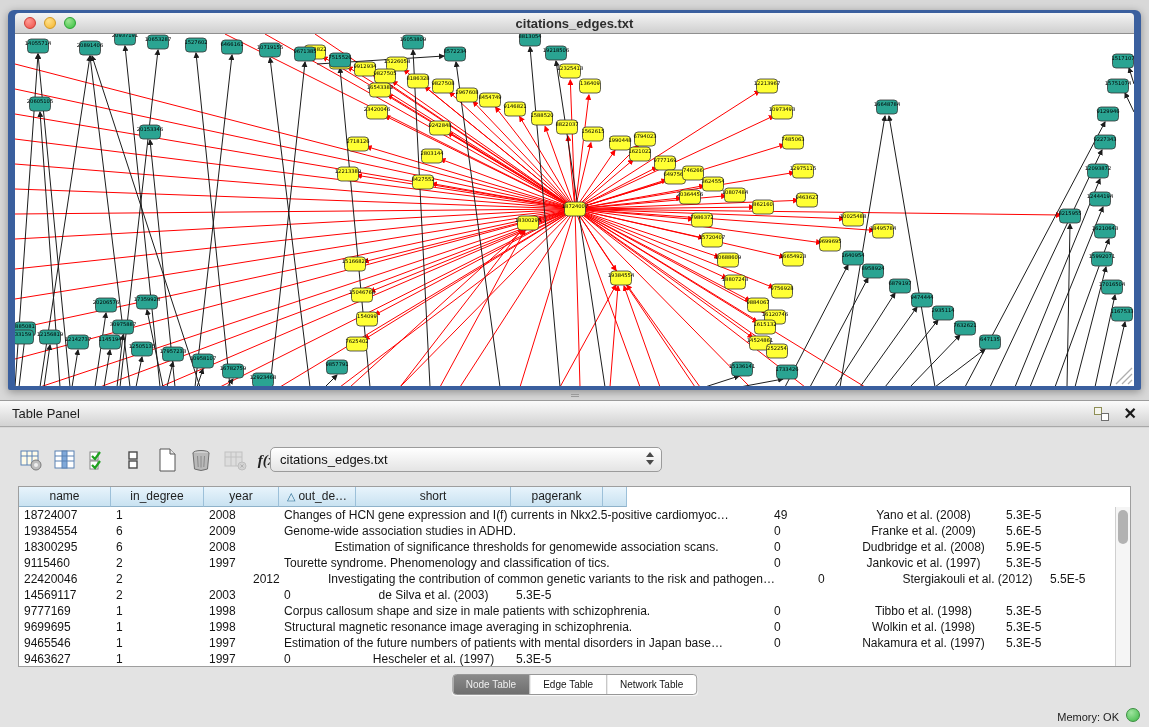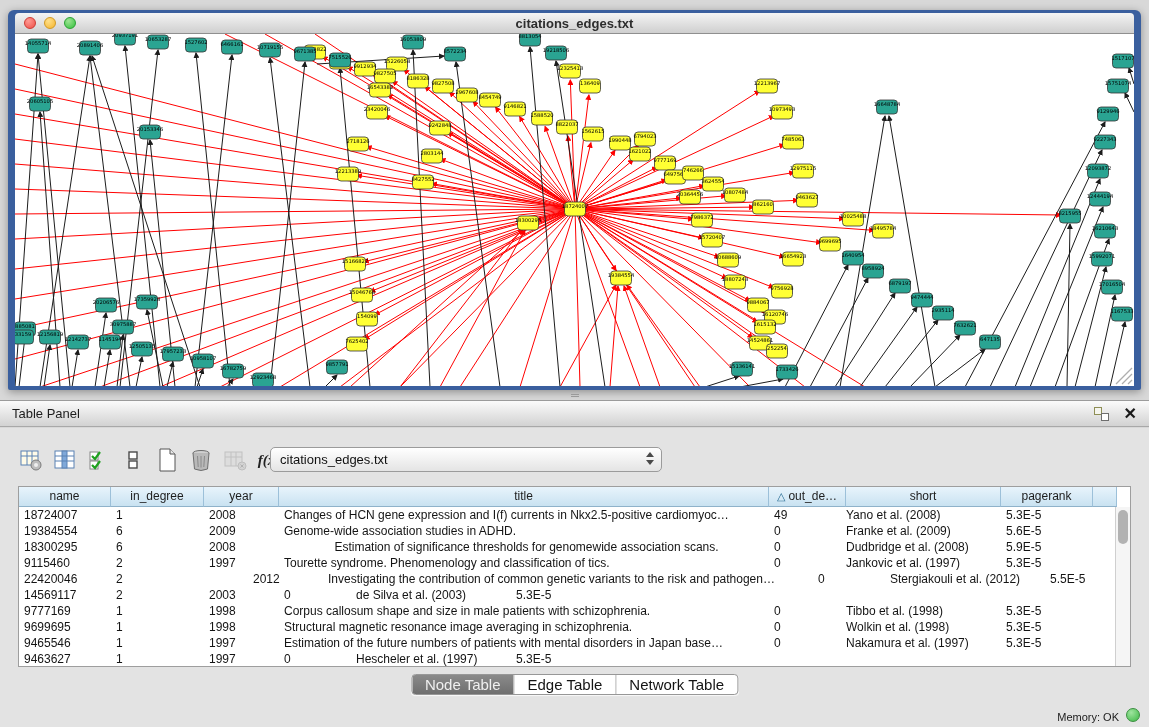--- a/index.html
+++ b/index.html
@@ -46,28 +46,28 @@
   .combo .arrows .dn { border-top:5px solid #4a4a4a; }
 
   .tablebox { position:absolute; left:18px; top:58px; width:1113px; height:181px;
               background:#fff; border:1px solid #9e9e9e; overflow:hidden; }
   .thead { display:flex; height:20px; }
   .th { background:linear-gradient(#e8f4fc,#c9e2f1); border-right:1px solid #9cc0d9; border-bottom:1px solid #8fb2ca;
         font-size:12px; color:#1d1d1d; text-align:center; line-height:19px; overflow:hidden; white-space:nowrap; cursor:pointer; }
   .th .sort { color:#2a6d94; font-size:11px; margin-right:3px; }
   .trow { display:flex; height:16px; cursor:default; }
   .td { font-size:12px; color:#141414; line-height:16px; padding-left:5px; overflow:hidden; white-space:nowrap; }
-  .td.center { padding-left:0; }
+  .td.center { text-align:center; padding-left:0; }
   .vscroll { position:absolute; right:0; top:20px; bottom:0; width:15px; background:#f5f5f5; border-left:1px solid #cfcfcf; }
   .vthumb { position:absolute; left:2px; top:3px; width:10px; height:34px; background:#b2b2b2; border-radius:6px; }
 
   .tabs { position:absolute; left:50%; top:246px; transform:translateX(-50%); display:flex;
           border:1px solid #979797; border-radius:4px; overflow:hidden; background:#fff; height:21px;
           box-shadow:0 1px 1px rgba(255,255,255,.8); }
-  .tab { font-size:15px; line-height:20px; padding:0 13px; color:#141414; border-left:1px solid #b5b5b5; cursor:pointer; white-space:nowrap; }
+  .tab { font-size:10px; line-height:20px; padding:0 13px; color:#141414; border-left:1px solid #b5b5b5; cursor:pointer; white-space:nowrap; }
   .tab:first-child { border-left:none; }
   .tab.active { background:linear-gradient(#8a8a8a,#6f6f6f); color:#efefef; }
 
   .memlabel { position:absolute; right:30px; top:283px; font-size:11px; color:#1c1c1c; }
   .memdot { position:absolute; right:9px; top:280px; width:14px; height:14px; border-radius:50%;
             background:radial-gradient(circle at 35% 30%, #8fe08f, #3db845); border:1px solid #3a8f3f; }
 
   .divider-handle { position:absolute; left:571px; top:393px; width:8px; height:4px; }
   .divider-handle span { display:block; height:1px; background:#9a9a9a; margin-top:1px; }
 </style>
@@ -549,21 +549,20 @@
         <div class="up"></div>
         <div class="dn"></div>
       </div>
   </div>
 
   <div class="tablebox">
     <div class="thead" id="thead">
         <div class="th" style="width: 92px; flex: 0 0 92px;">name</div>
         <div class="th" style="width: 93px; flex: 0 0 93px;">in_degree</div>
         <div class="th" style="width: 75px; flex: 0 0 75px;">year</div>
-        <div class="th" style="width: 490px; flex: 0 0 490px;">title</div>
         <div class="th" style="width: 77px; flex: 0 0 77px;"><span class="sort">△</span>out_de…</div>
         <div class="th" style="width: 155px; flex: 0 0 155px;">short</div>
         <div class="th" style="width: 92px; flex: 0 0 92px;">pagerank</div>
         <div class="th" style="width: 24px; flex: 0 0 24px;"></div>
       </div>
     <div id="tbody">
         <div class="trow">
           <div class="td" style="width: 92px; flex: 0 0 92px;">18724007</div>
           <div class="td" style="width: 93px; flex: 0 0 93px;">1</div>
           <div class="td" style="width: 75px; flex: 0 0 75px;">2008</div>

